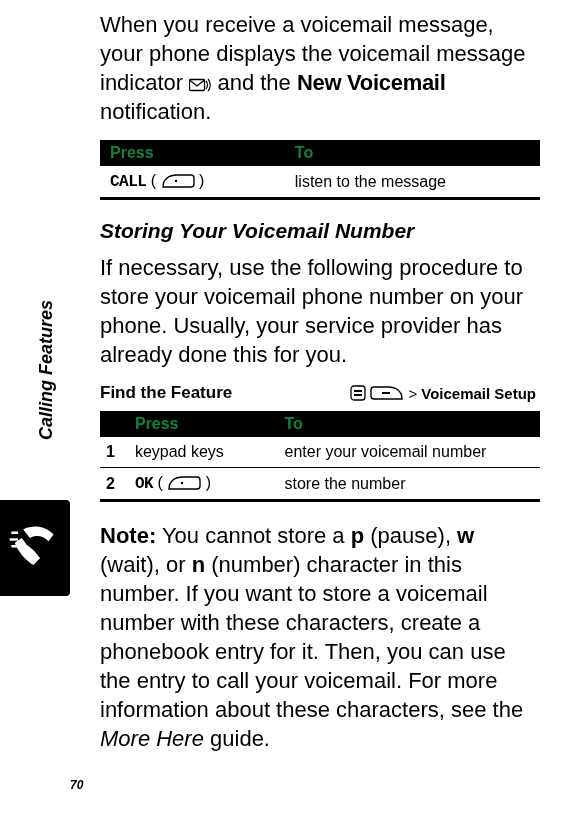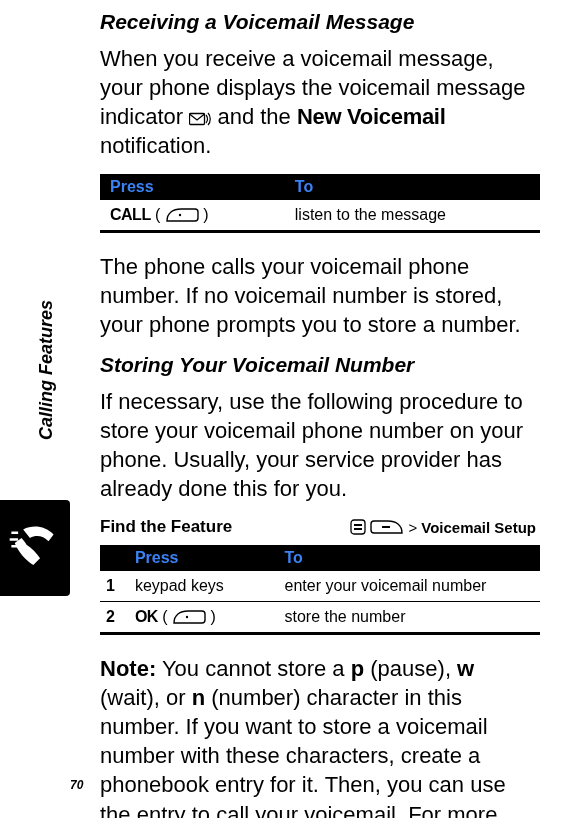--- a/index.html
+++ b/index.html
@@ -7,27 +7,27 @@
   .page { position: relative; width: 580px; height: 818px; padding: 10px 40px 30px 100px; }
   .side-label { position: absolute; left: 36px; top: 440px; transform: rotate(-90deg); transform-origin: left top; font-style: italic; font-weight: bold; font-size: 18px; white-space: nowrap; }
   .phone-tab { position: absolute; left: 0; top: 500px; width: 70px; height: 96px; background: #000; border-top-right-radius: 4px; border-bottom-right-radius: 4px; display:flex; align-items:center; justify-content:center; }
   .phone-tab .phone-svg { width: 54px; height: 54px; }
   h2.section { font-size: 21px; font-style: italic; font-weight: bold; margin: 0 0 10px 0; }
   p.body { font-size: 22px; line-height: 1.32; margin: 0 0 14px 0; }
   .notif-label { font-family: "Arial Narrow", Arial, sans-serif; font-stretch: condensed; font-weight: bold; letter-spacing: -0.3px; }
   .vm-icon { display:inline-block; vertical-align: -2px; }
   
   table.cmd { width: 100%; border-collapse: collapse; margin: 6px 0 18px 0; }
-  table.cmd thead th { background: #000; color: #3b82f6; font-weight: bold; font-size: 16px; text-align: left; padding: 4px 10px; }
+  table.cmd thead th { background: #000; color: #15803d; font-weight: bold; font-size: 16px; text-align: left; padding: 4px 10px; }
   table.cmd td { font-size: 16px; padding: 6px 10px 6px 10px; border-bottom: 1px solid #000; vertical-align: middle; }
   table.cmd .numcol { width: 24px; font-weight: bold; text-align:left; padding-left:6px;}
   table.cmd tbody tr:last-child td { border-bottom: none; }
   .table-bottom { border-top: 1px solid #000; height:0; }
   .table-bottom2 { border-top: 1px solid #000; height:2px; }
-  .softkey-label { font-family: Liberation Sans, sans-serif; font-stretch: condensed; font-weight: bold; letter-spacing: -0.5px; }
+  .softkey-label { font-family: Liberation Mono, monospace; font-stretch: condensed; font-weight: bold; letter-spacing: -0.5px; }
   .key-shape { display:inline-block; vertical-align:-3px; }
   .feature-row { display:flex; align-items:center; justify-content:space-between; margin: 4px 4px 8px 0; }
   .feature-row .lbl { font-weight: bold; font-size: 17px; }
   .feature-row .breadcrumb { font-size: 15px; display:flex; align-items:center; gap:4px; }
   .mono { font-family: "Arial Narrow", Arial, sans-serif; font-stretch: condensed; font-weight: bold; }
   .ital { font-style: italic; }
   .bold { font-weight: bold; margin-top: 30px; }
   .page-num { position: absolute; left: 70px; bottom: 26px; font-weight: bold; font-style: italic; font-size: 12px; }
   .gt { font-family: Arial, sans-serif; }
   .inline-char { font-family: "Arial Narrow", Arial, sans-serif; font-stretch: condensed; font-weight: bold; }
@@ -40,21 +40,20 @@
   <div class="side-label">Calling Features</div>
 
   <div class="phone-tab">
     <svg class="phone-svg" viewBox="0 0 64 64">
       <path d="M18 10 C30 4 44 6 54 16 L48 24 C42 18 34 16 26 20 L18 10 Z
                M22 28 C28 32 34 38 38 44 L30 52 C20 46 12 36 8 26 L16 20 C18 22 20 25 22 28 Z" fill="#fff"></path>
       <path d="M4 14 L12 14 M2 22 L12 22 M4 30 L12 30" stroke="#fff" stroke-width="3" fill="none"></path>
     </svg>
   </div>
 
-  <h2 class="section">Receiving a Voicemail Message</h2>
 
   <p class="body">
     <span>When you receive a voicemail message, your phone displays the voicemail message indicator </span>
     <svg class="vm-icon" width="22" height="14" viewBox="0 0 22 14">
       <rect x="0.5" y="1.5" width="15" height="11" rx="1" fill="none" stroke="#000" stroke-width="1.3"></rect>
       <path d="M0.5 2 L8 8 L15.5 2" fill="none" stroke="#000" stroke-width="1.3"></path>
       <path d="M17 3 C19 5 19 9 17 11 M19 1 C22 4 22 10 19 13" fill="none" stroke="#000" stroke-width="1.2"></path>
     </svg>
     <span> and the </span>
     <span class="notif-label">New Voicemail</span>
@@ -83,21 +82,20 @@
       </tr>
       <tr>
           <td colspan="2" style="padding:0;border:none;">
             <div class="table-bottom"></div>
             <div class="table-bottom2"></div>
           </td>
         </tr>
     </tbody>
   </table>
 
-  <p class="body">The phone calls your voicemail phone number. If no voicemail number is stored, your phone prompts you to store a number.</p>
 
   <h2 class="section">Storing Your Voicemail Number</h2>
 
   <p class="body">If necessary, use the following procedure to store your voicemail phone number on your phone. Usually, your service provider has already done this for you.</p>
 
   <div class="feature-row">
     <span class="lbl">Find the Feature</span>
     <span class="breadcrumb">
       <svg width="16" height="16" viewBox="0 0 16 16">
         <rect x="1" y="1" width="14" height="14" rx="3" fill="none" stroke="#000" stroke-width="1.3"></rect>

